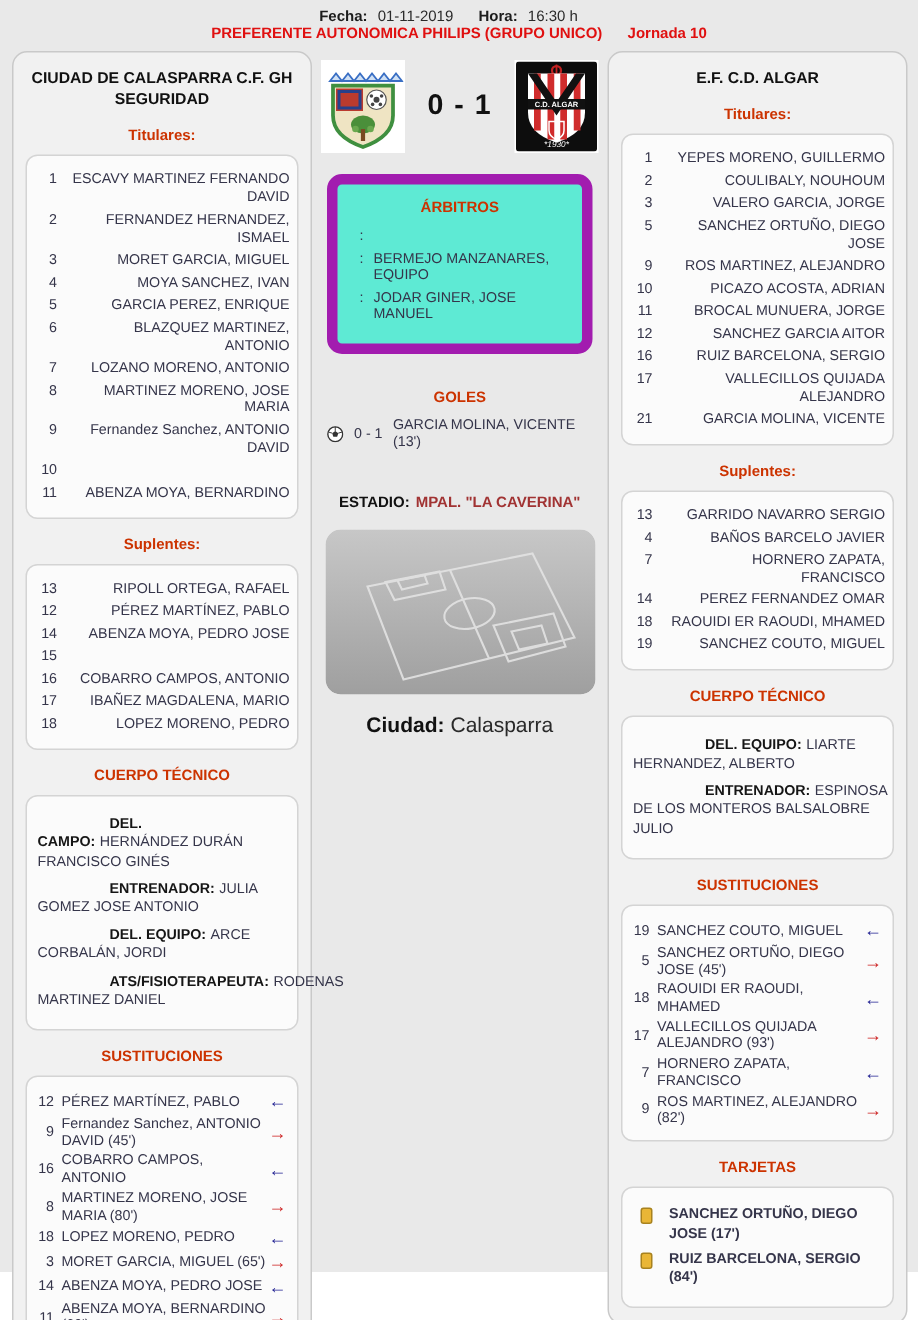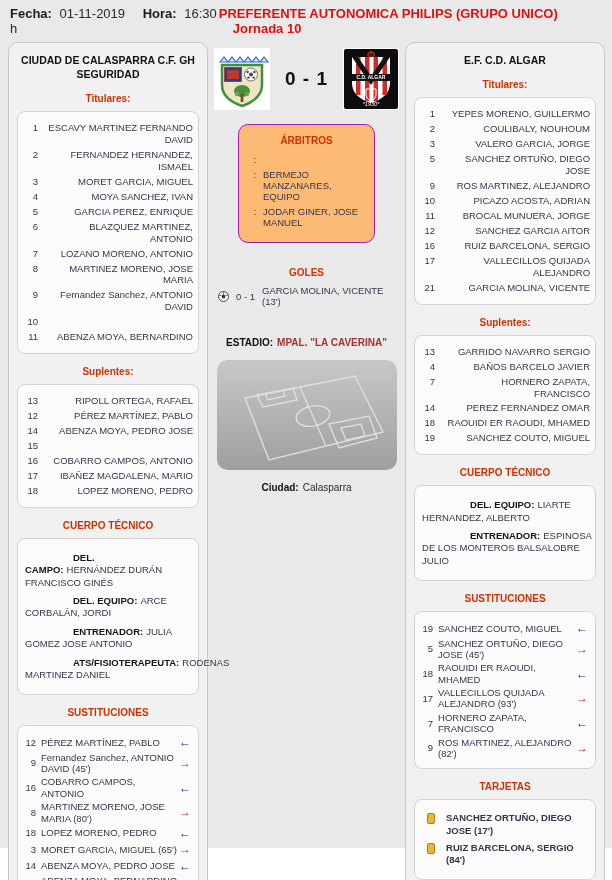--- a/index.html
+++ b/index.html
@@ -7,21 +7,21 @@
   body {
     font-family:"Liberation Sans", sans-serif;
     background:
       linear-gradient(#e9e9e9,#e9e9e9) 0 0 / 100% 848px no-repeat,
       #ffffff;
     overflow:hidden;
     color:#35354a;
   }
   
   .topbar { display:flex; justify-content:space-between; align-items:center;
-            padding:6px 10px 4px 10px; font-size:13px; }
+            padding:6px 10px 4px 10px; font-size:10px;flex-direction:column; }
   .topbar .lft span { margin-right:4px; }
   .t-label { font-weight:bold; color:#1c1c1c; }
   .t-val   { color:#2a2a2a; margin-right:14px !important; }
   .comp    { color:#e01010; font-weight:bold; }
   .jornada { color:#e01010; font-weight:bold; margin-left:14px; }
 
   
   .columns { display:flex; gap:6px; padding:2px 8px 0 8px; align-items:flex-start; }
   .panel { width:200px; flex:0 0 200px; background:#f1f1f1;
            border:1px solid #c9c9c9; border-radius:10px; padding:8px 6px 10px 6px; }
@@ -61,39 +61,39 @@
   .card-icon.yellow { background:#e9b636; border:1px solid #a8821e; }
   .card-name { flex:1;font-weight:bold; }
 
   
   .crest-score { display:flex; align-items:center; justify-content:center;
                  gap:15px; margin:4px 0 14px 0; }
   .crest { width:56px; height:62px; background:#fff; display:flex;
            align-items:center; justify-content:center; }
   .score { font-size:19px; font-weight:bold; color:#111; letter-spacing:1px; white-space:nowrap; }
 
-  .arbitros-box { background:#fdba74; border:1px solid #a21caf; border-radius:10px;
-                  padding:8px 6px 10px 6px; margin:2px 24px; }
+  .arbitros-box { background:#5eead4; border:7px solid #a21caf; border-radius:10px;
+                  padding:8px 6px 10px 6px; margin:2px 4px; }
   .arbitros-box .section-title { margin:2px 0 8px 0; }
   .arbitro-row { display:flex; font-size:9.5px; margin:4px 0 4px 2px; }
   .arbitro-prefix { flex:0 0 16px; text-align:center; }
 
   .goal-row { display:flex; align-items:center; justify-content:center;
               gap:7px; font-size:9.5px; margin:6px 4px; }
   .goal-marker { white-space:nowrap; }
   .ball-icon svg { display:block; }
 
   .estadio { text-align:center; font-size:10px; margin:30px 0 12px 0; }
   .estadio-label { font-weight:bold; color:#111; margin-right:4px; }
   .estadio-name  { color:#a13333; font-weight:bold; }
 
   .field-wrap { width:180px; margin:0 auto; }
   .field-wrap svg { display:block; border-radius:10px; }
 
-  .ciudad { text-align:center; font-size:10px; margin-top:12px; color:#2a2a2a; }
+  .ciudad { text-align:center; font-size:14px; margin-top:12px; color:#2a2a2a; }
   .ciudad-label { font-weight:bold; color:#111; margin-right:4px; }
 </style>
 </head>
 <body>
 
 <div class="topbar">
   <div class="lft">
     <span class="t-label">Fecha:</span>
     <span class="t-val">01-11-2019</span>
     <span class="t-label">Hora:</span>
@@ -208,25 +208,25 @@
       </div>
 
     <div class="section-title">CUERPO TÉCNICO</div>
     <div class="box">
 
         <div class="staff-row">
           <span class="staff-role">DEL. CAMPO:</span><span>HERNÁNDEZ DURÁN FRANCISCO GINÉS</span>
         </div>
 
         <div class="staff-row">
+          <span class="staff-role">ENTRENADOR:</span><span>JULIA GOMEZ JOSE ANTONIO</span>
+        </div>
+
+        <div class="staff-row">
           <span class="staff-role">DEL. EQUIPO:</span><span>ARCE CORBALÁN, JORDI</span>
-        </div>
-
-        <div class="staff-row">
-          <span class="staff-role">ENTRENADOR:</span><span>JULIA GOMEZ JOSE ANTONIO</span>
         </div>
 
         <div class="staff-row">
           <span class="staff-role">ATS/FISIOTERAPEUTA:</span><span>RODENAS MARTINEZ DANIEL</span>
         </div>
       </div>
 
     <div class="section-title">SUSTITUCIONES</div>
     <div class="box">
 

